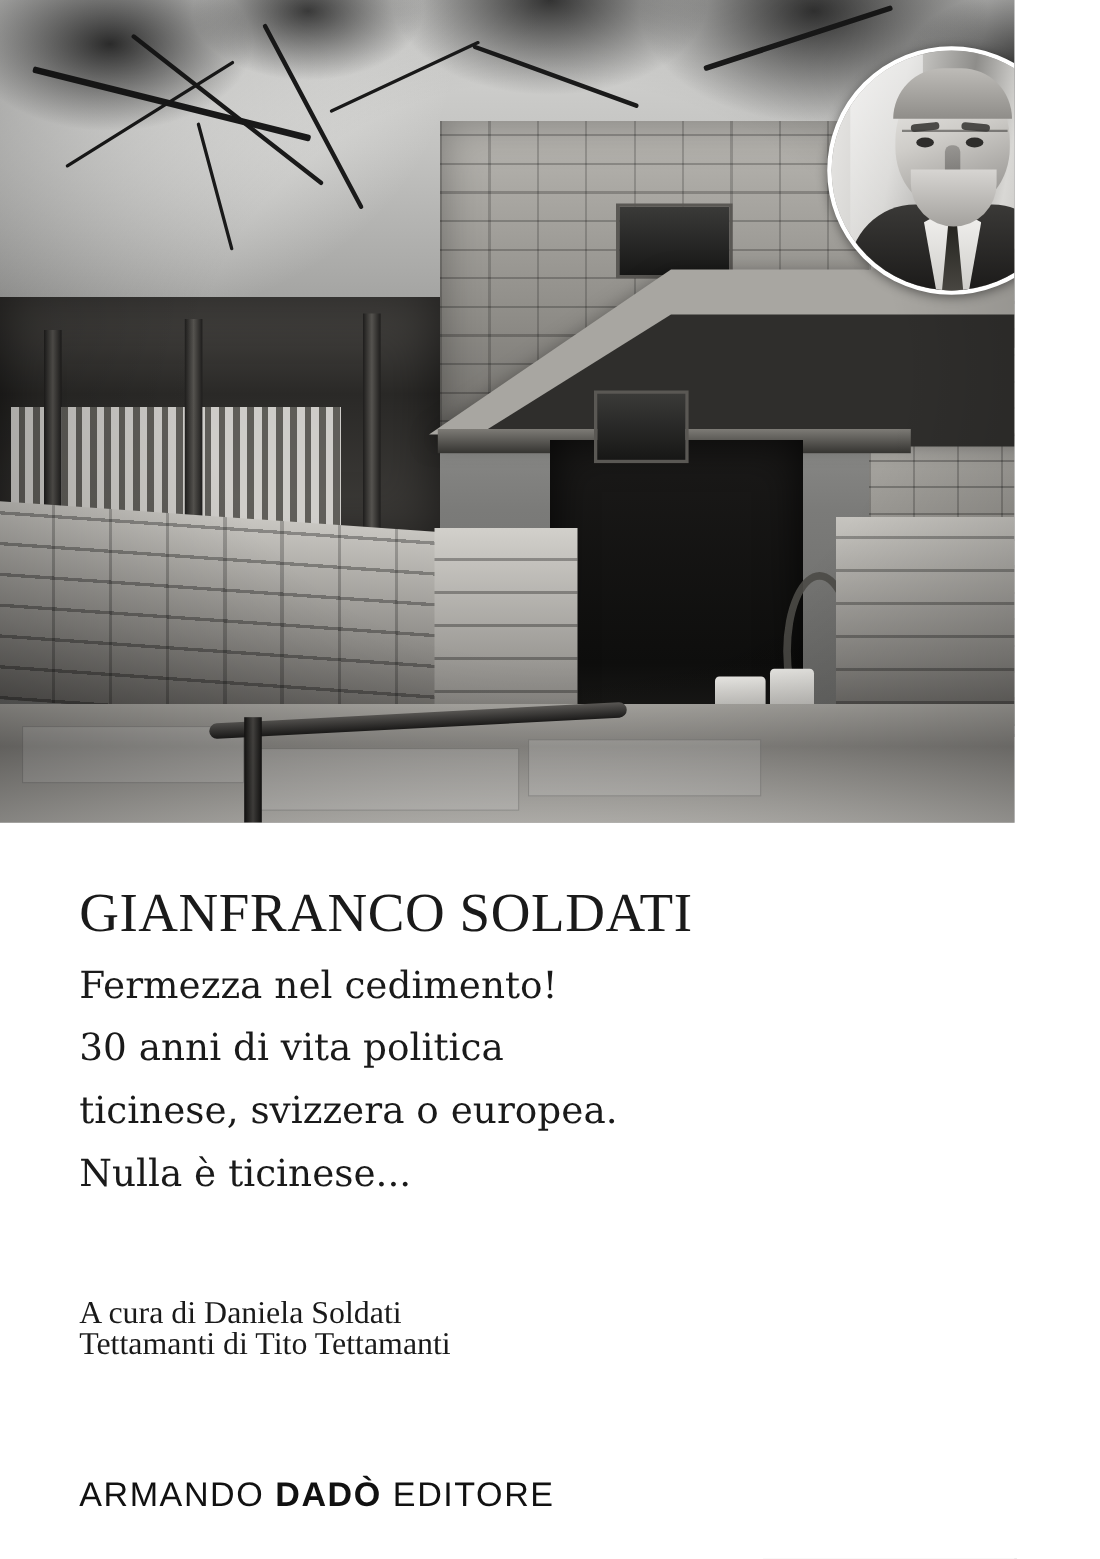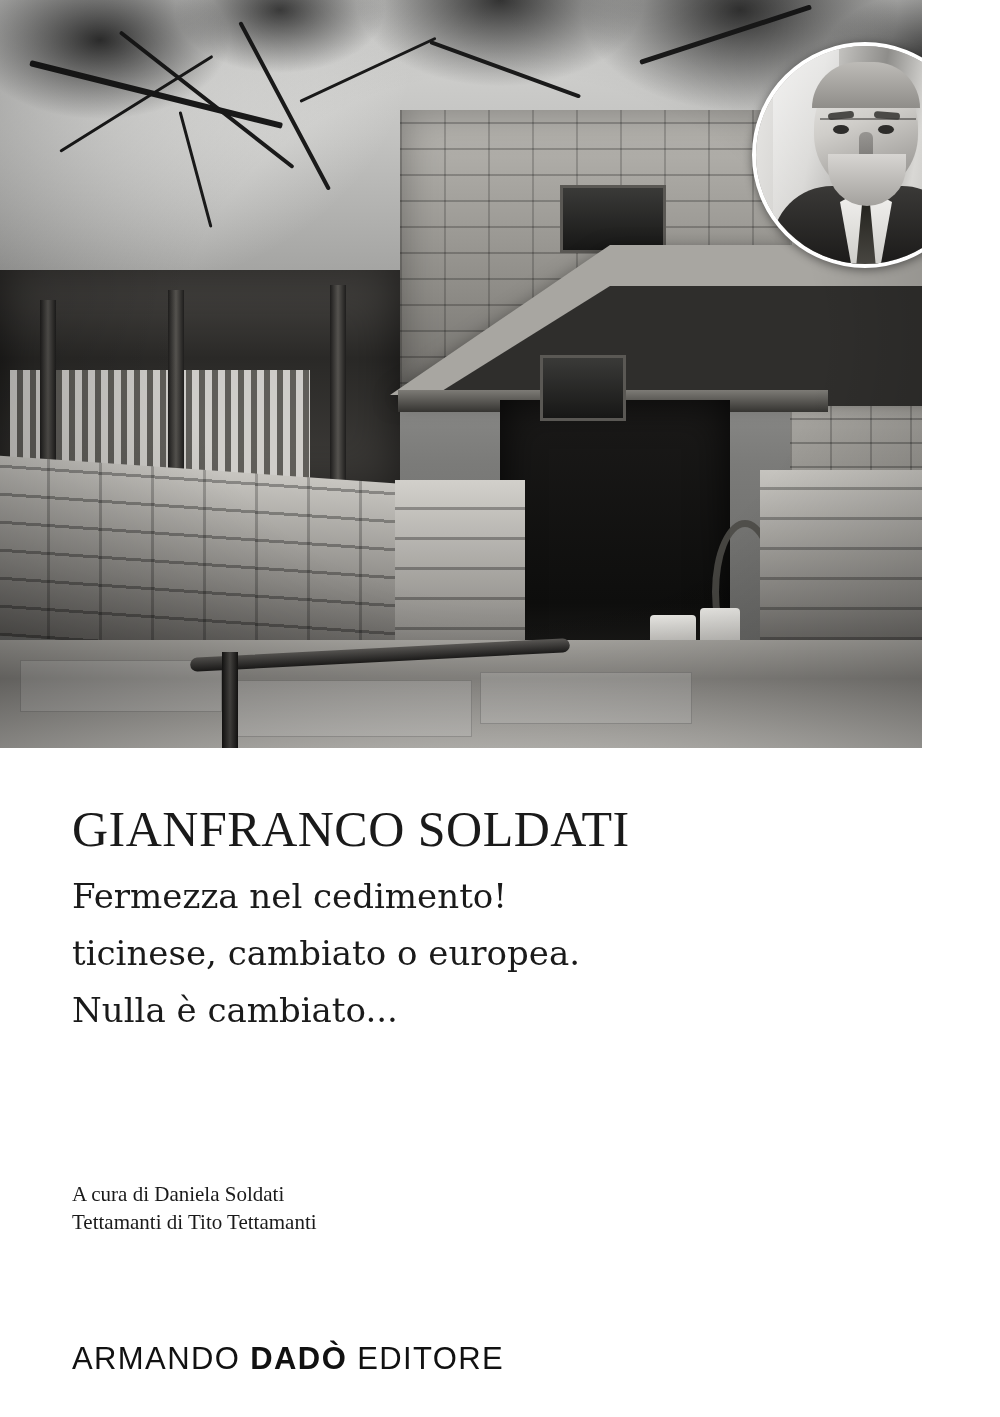--- a/index.html
+++ b/index.html
@@ -363,21 +363,21 @@
     line-height: 57px;
     color: #1a1a1a;
     font-family: "DejaVu Serif", serif;
     font-weight: 400;
   }
   .book-title .tline { display: block; white-space: nowrap; }
   .credits {
     position: absolute;
     left: 72px;
     top: 432px;
-    font-size: 21px;
+    font-size: 29px;
     line-height: 28px;
     color: #1a1a1a;
     font-family: "Liberation Serif", serif;
   }
   .credits span { display: block; }
 
   .publisher {
     position: absolute;
     left: 72px;
     top: 593px;
@@ -460,22 +460,23 @@
       <div class="p-beard"></div>
     </div>
   </div>
 
   <div class="text-area">
 
     <div class="author-name">GIANFRANCO SOLDATI</div>
 
     <div class="book-title">
       <span class="tline">Fermezza nel cedimento!</span>
-      <span class="tline">ticinese, cambiato o europea.</span>
-      <span class="tline">Nulla è cambiato...</span>
+      <span class="tline">30 anni di vita politica</span>
+      <span class="tline">ticinese, svizzera o europea.</span>
+      <span class="tline">Nulla è ticinese...</span>
     </div>
 
     <div class="credits">
       <span>A cura di Daniela Soldati</span>
       <span>Tettamanti di Tito Tettamanti</span>
     </div>
 
     <div class="publisher">
       <span class="pb-light">ARMANDO </span><span class="pb-strong">DADÒ</span><span class="pb-light"> EDITORE</span>
     </div>

